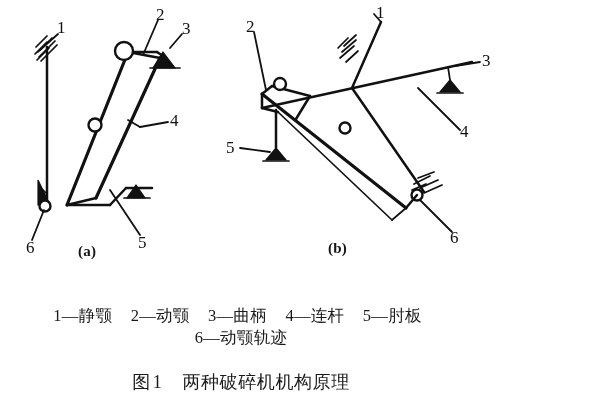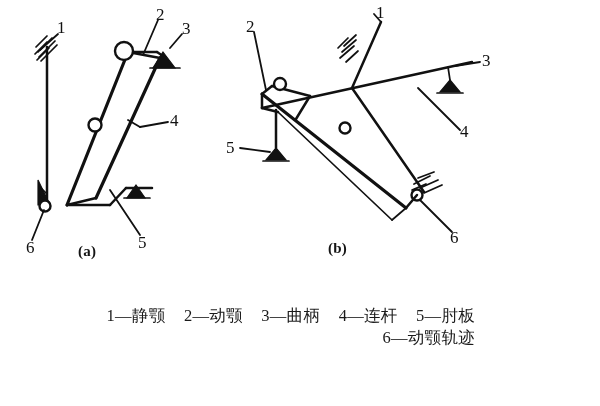--- a/index.html
+++ b/index.html
@@ -35,21 +35,21 @@
     color: #141414;
     letter-spacing: 0.2px;
   }
   #caption-a { left: 78px; top: 243px; }
   #caption-b { left: 328px; top: 240px; }
 
   .legend-block {
     position: absolute;
     left: 0;
     width: 482px;
-    text-align: right;
+    text-align: center;
   }
   #legend-line-1 {
     top: 305px;
     font-size: 16.5px;
     letter-spacing: 0.3px;
   }
   #legend-line-2 {
     top: 337px;
     font-size: 16.5px;
     letter-spacing: 0.3px;
@@ -228,14 +228,17 @@
   <div class="legend-block" id="legend-line-1">
     <span class="legend-item">1—静颚</span>
     <span class="legend-item">2—动颚</span>
     <span class="legend-item">3—曲柄</span>
     <span class="legend-item">4—连杆</span>
     <span class="legend-item">5—肘板</span>
     <span class="legend-item">6—动颚轨迹</span>
   </div>
 
 
+  <div class="legend-block" id="figure-title">
+    <span>图</span><span class="title-num">1</span><span class="title-gap"></span><span>两种破碎机机构原理</span>
+  </div>
 
 </div>
 
 </body></html>

